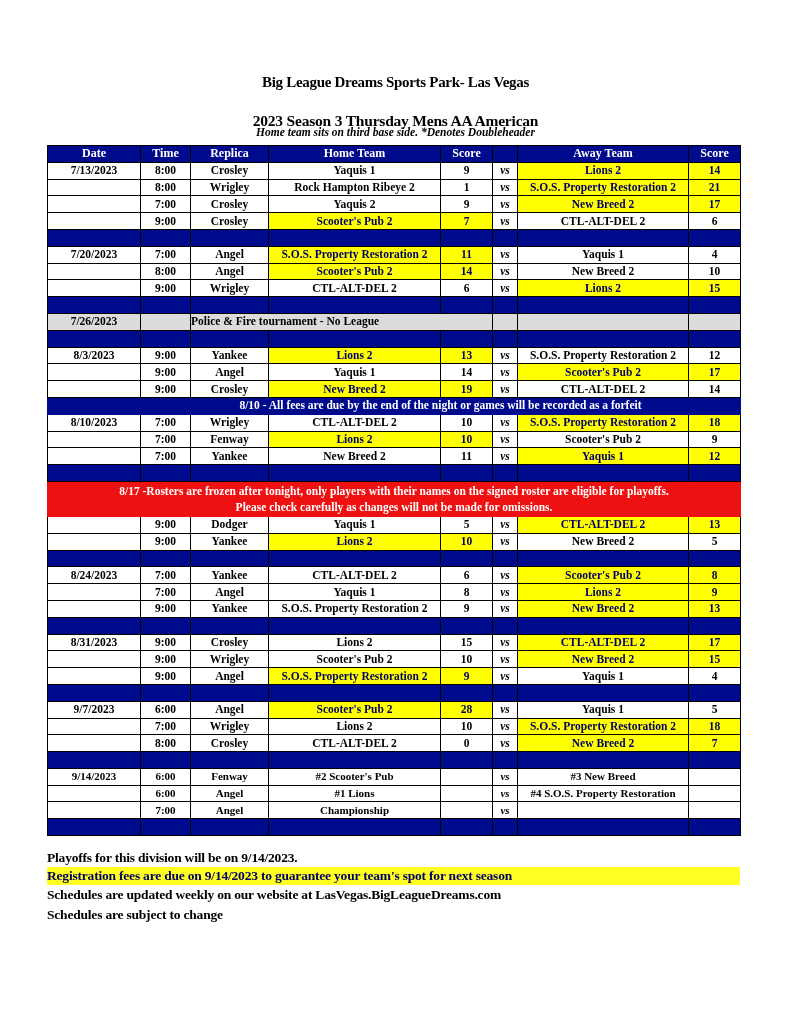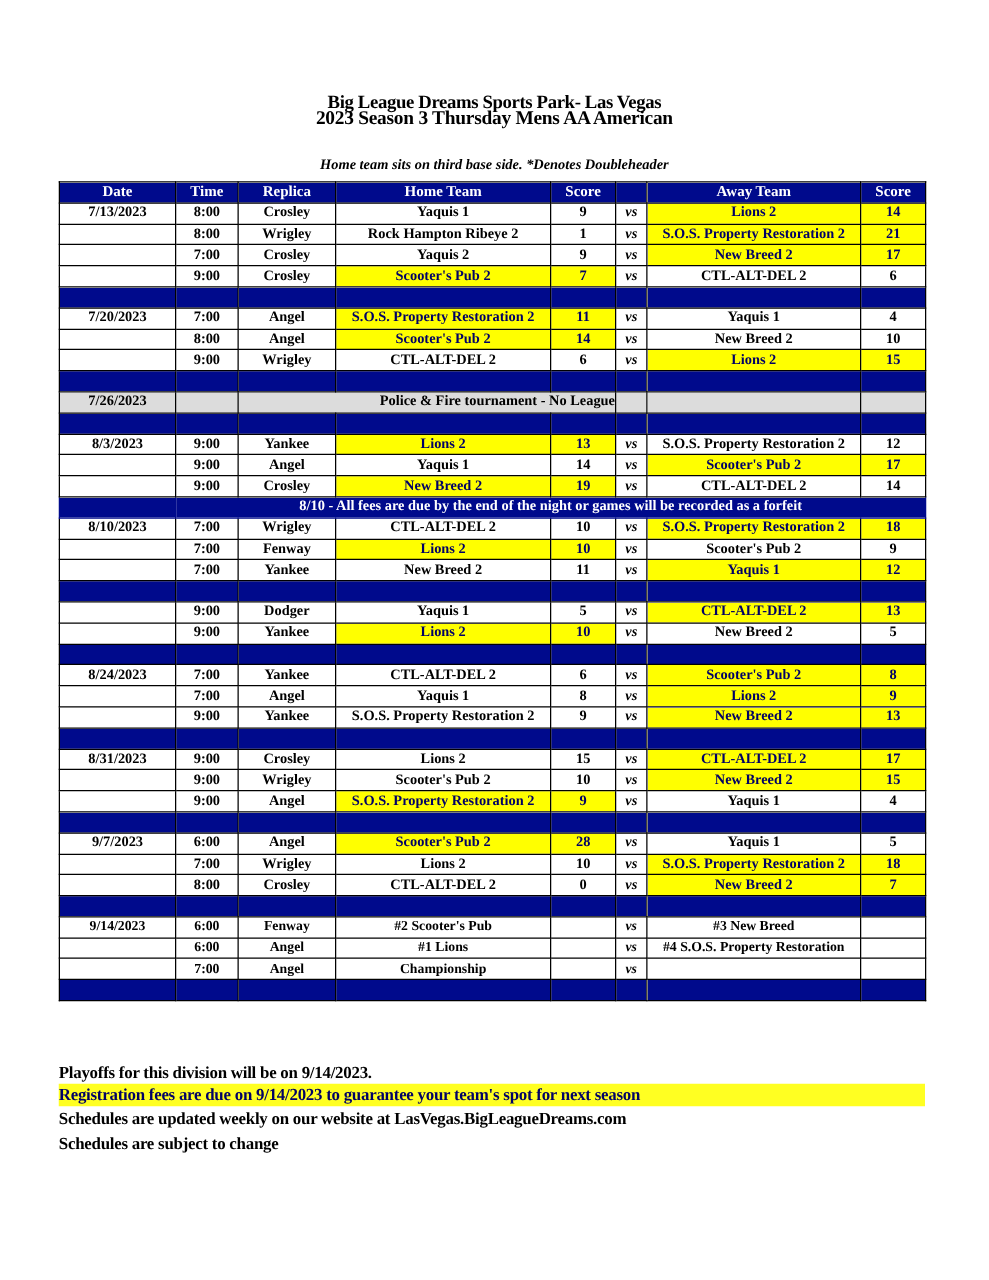--- a/index.html
+++ b/index.html
@@ -1,30 +1,30 @@
 <!DOCTYPE html>
 <html><head>
 <meta charset="utf-8">
 <style>
   html, body { margin: 0; padding: 0; background: #ffffff; }
   body { width: 791px; height: 1024px; position: relative; font-family: "Liberation Serif", "DejaVu Serif", serif; color: #000; overflow: hidden; }
   .title { position: absolute; left: 0; width: 791px; text-align: center; font-weight: bold; }
   .t1 { top: 74px; font-size: 15px; letter-spacing: -0.3px; }
-  .t2 { top: 86px; font-size: 15.5px; letter-spacing: -0.2px; }
+  .t2 { top: 112px; font-size: 15.5px; letter-spacing: -0.2px; }
   .t3 { top: 126px; font-size: 11.5px; font-style: italic; }
   table.sched { position: absolute; left: 47px; top: 145px; border-collapse: collapse; table-layout: fixed; width: 693px; }
   table.sched td, table.sched th { border: 1px solid #000; height: 15.8px; padding: 0; font-size: 11.5px; font-weight: bold; text-align: center; white-space: nowrap; overflow: hidden; line-height: 15px; }
   table.sched th { background: #000a8c; color: #ffffff; font-size: 12px; }
   tr.sep td { background: #000a8c; height: 15.8px; }
   td.hl { background: #ffff00; color: #000066; }
   td.vs { font-style: italic; font-size: 10px; }
   td.home-score, td.away-score { color: #000; }
   td.hl.home-score, td.hl.away-score { color: #000066; }
   tr.gray td { background: #dcdcdc; font-weight: bold; }
-  tr.gray td.note { text-align: right; }
+  tr.gray td.note { text-align: left; }
   tr.notice td { background: #000a8c; color: #ffffff; border-color: #000a8c; }
   tr.red td { background: #ee1111; color: #ffffff; border: 1px solid #ee1111; line-height: 16px; height: 34px; white-space: normal; font-size: 11.5px; }
   tr.playoff td { font-size: 11px; }
   .footer { position: absolute; left: 47px; width: 693px; font-size: 13.5px; font-weight: bold; letter-spacing: -0.2px; }
   .f1 { top: 850px; }
   .f2 { top: 867px; background: #ffff22; color: #000066; height: 18px; line-height: 18px; }
   .f3 { top: 887px; }
   .f4 { top: 907px; }
   col.c-date { width: 93px; } col.c-time { width: 50px; } col.c-rep { width: 78px; } col.c-home { width: 172px; }
   col.c-hs { width: 52px; } col.c-vs { width: 25px; } col.c-away { width: 171px; } col.c-as { width: 52px; }
@@ -236,20 +236,26 @@
       <tr class="sep">
         <td></td>
         <td></td>
         <td></td>
         <td></td>
         <td></td>
         <td></td>
         <td></td>
         <td></td>
       </tr>
+      <tr class="red">
+        <td colspan="8">
+          <div>8/17 -Rosters are frozen after tonight, only players with their names on the signed roster are eligible for playoffs.</div>
+          <div>Please check carefully as changes will not be made for omissions.</div>
+        </td>
+      </tr>
       <tr>
         <td></td>
         <td>9:00</td>
         <td>Dodger</td>
         <td class="home">Yaquis 1</td>
         <td class="home-score">5</td>
         <td class="vs">vs</td>
         <td class="hl">CTL-ALT-DEL 2</td>
         <td class="away-score hl">13</td>
       </tr>

